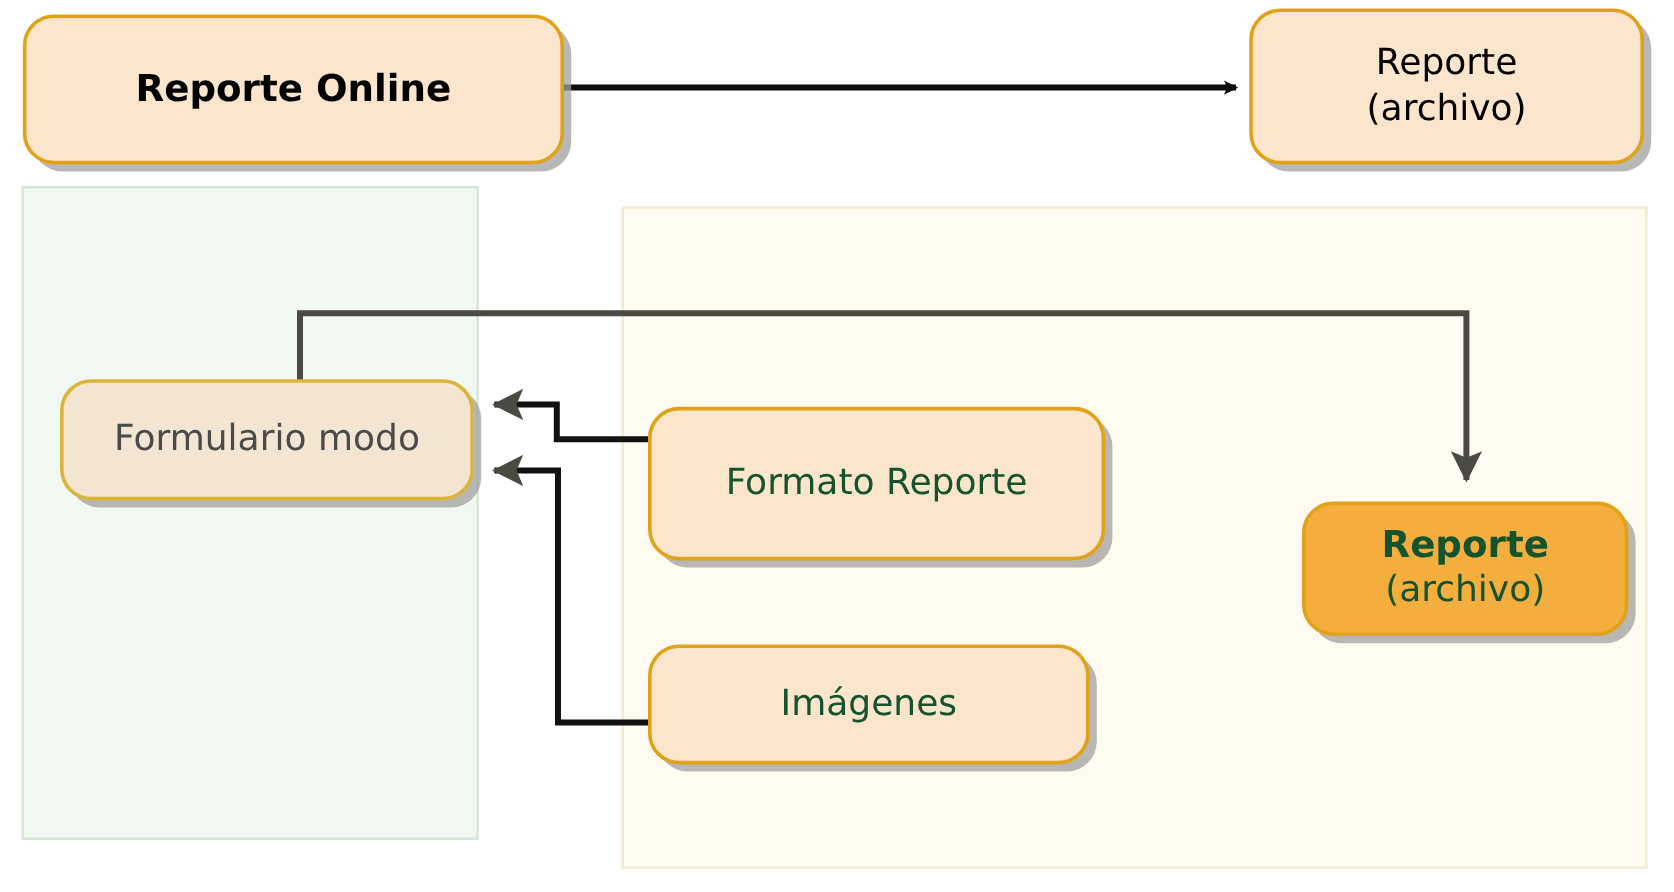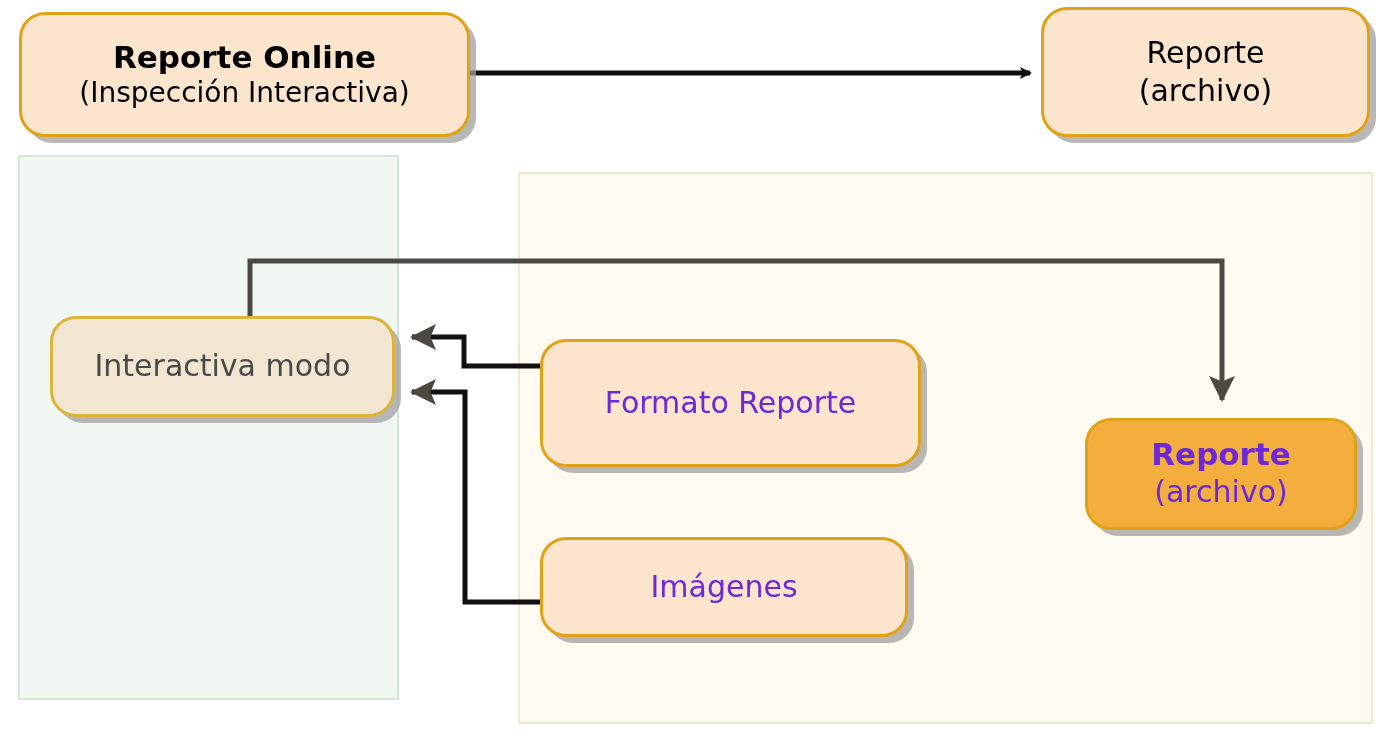--- a/index.html
+++ b/index.html
@@ -66,21 +66,21 @@
     font-size: 31px;
     line-height: 1.15;
     font-family: "DejaVu Sans", sans-serif;
   }
   .line2 {
     font-size: 28px;
     line-height: 1.2;
     font-family: "DejaVu Sans", sans-serif;
   }
   .txt-black { color: #000000; }
-  .txt-dark  { color: #6d28d9; }
+  .txt-dark  { color: #14532d; }
   .txt-gray  { color: #4a4a4a; }
 
   .body-28 {
     font-size: 30px;
     line-height: 1.28;
     font-family: "DejaVu Sans", sans-serif;
   }
 
   
   #wires {
@@ -127,30 +127,29 @@
       <path d="M540,366 L464,366 L464,337 L412,337" stroke="#111111" stroke-width="5" fill="none" stroke-linejoin="miter" marker-end="url(#arrow-dark-l)"></path>
     </g>
 
     <g>
       <path d="M540,602 L465,602 L465,392 L412,392" stroke="#111111" stroke-width="5" fill="none" stroke-linejoin="miter" marker-end="url(#arrow-dark-l)"></path>
     </g>
   </svg>
 
   <div class="node node-peach" style="left:19px; top:12px; width:451px; height:125px;">
     <div class="line1 txt-black">Reporte Online</div>
-    <div class="line2 txt-black">(Inspección Interactiva)</div>
   </div>
 
   <div class="node node-peach" style="left:1041px; top:7px; width:329px; height:130px;">
     <div class="body-28 txt-black">Reporte</div>
     <div class="body-28 txt-black">(archivo)</div>
   </div>
 
   <div class="node node-tan" style="left:50px; top:316px; width:345px; height:101px;">
-    <div class="body-28 txt-gray">Interactiva modo</div>
+    <div class="body-28 txt-gray">Formulario modo</div>
   </div>
 
   <div class="node node-peach" style="left:540px; top:339px; width:381px; height:128px;">
     <div class="body-28 txt-dark">Formato Reporte</div>
   </div>
 
   <div class="node node-peach" style="left:540px; top:537px; width:368px; height:100px;">
     <div class="body-28 txt-dark">Imágenes</div>
   </div>
 

